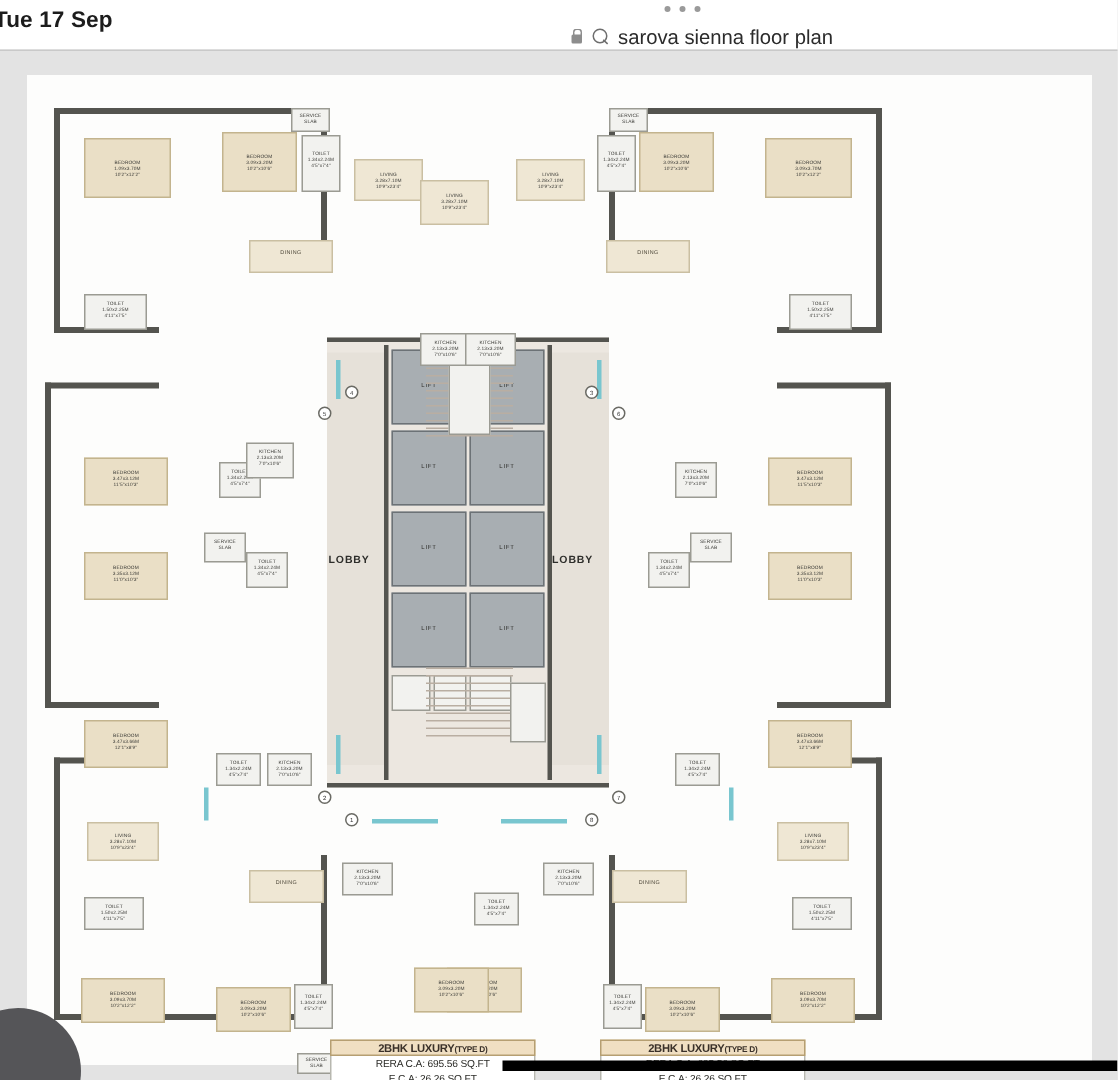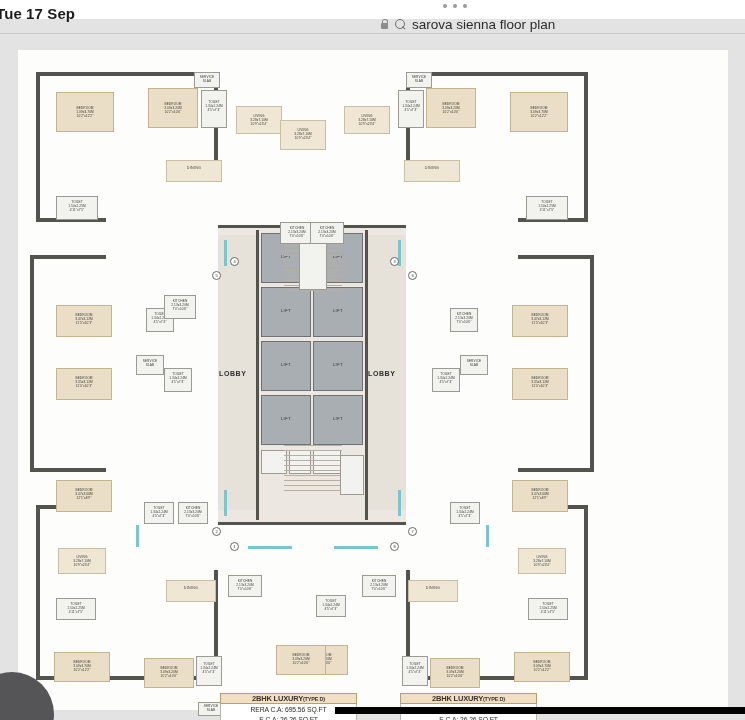--- a/index.html
+++ b/index.html
@@ -1,20 +1,20 @@
 <!DOCTYPE html>
 <html><head>
 <meta charset="utf-8">
 <style>
   * { margin:0; padding:0; box-sizing:border-box; }
   html,body { width:745px; height:720px; overflow:hidden;
     font-family:"Liberation Sans", sans-serif; background:#e3e3e3; }
 
   
-  .statusbar { position:absolute; top:0; left:0; width:745px; height:19px;
+  .statusbar { position:absolute; top:0; left:0; width:745px; height:33px;
     background:#ffffff; }
   .status-date { position:absolute; left:-4px; top:5px; font-size:15px;
     font-weight:bold; color:#1c1c1c; letter-spacing:.1px; }
   .tabdots { position:absolute; left:443px; top:4px; display:flex; gap:6px; }
   .tabdots i { width:4px; height:4px; border-radius:50%; background:#9a9a9a;
     display:block; }
   .searchbar { position:absolute; left:380px; top:17px; display:flex;
     align-items:center; gap:6px; }
   .lock-ic { width:9px; height:11px; position:relative; display:block; }
   .lock-ic:before { content:""; position:absolute; left:1px; top:4px; width:7px;

